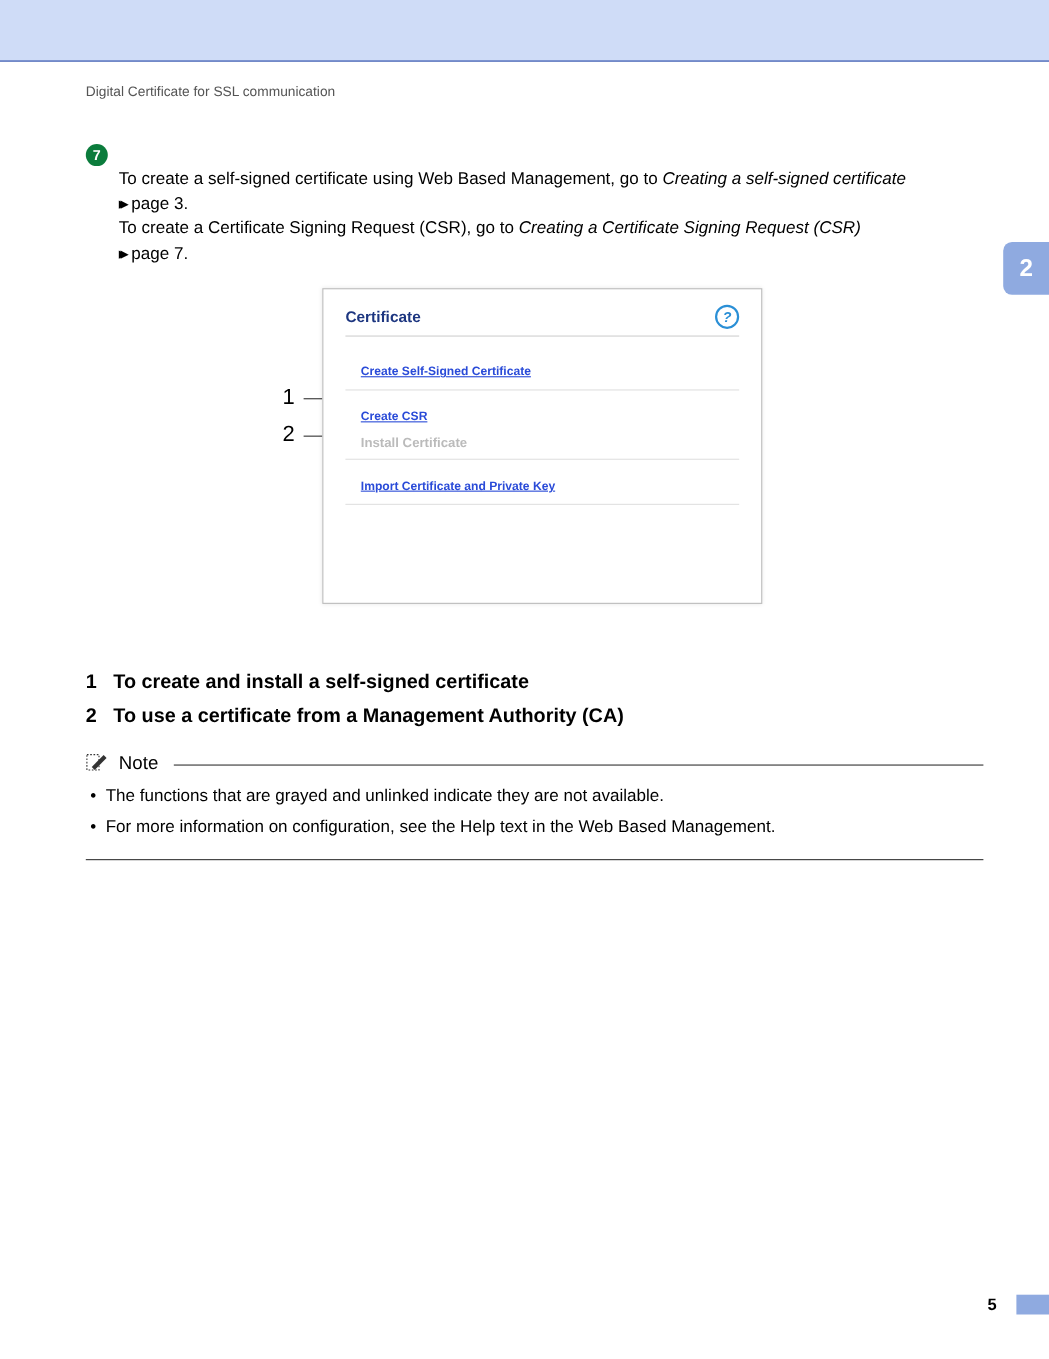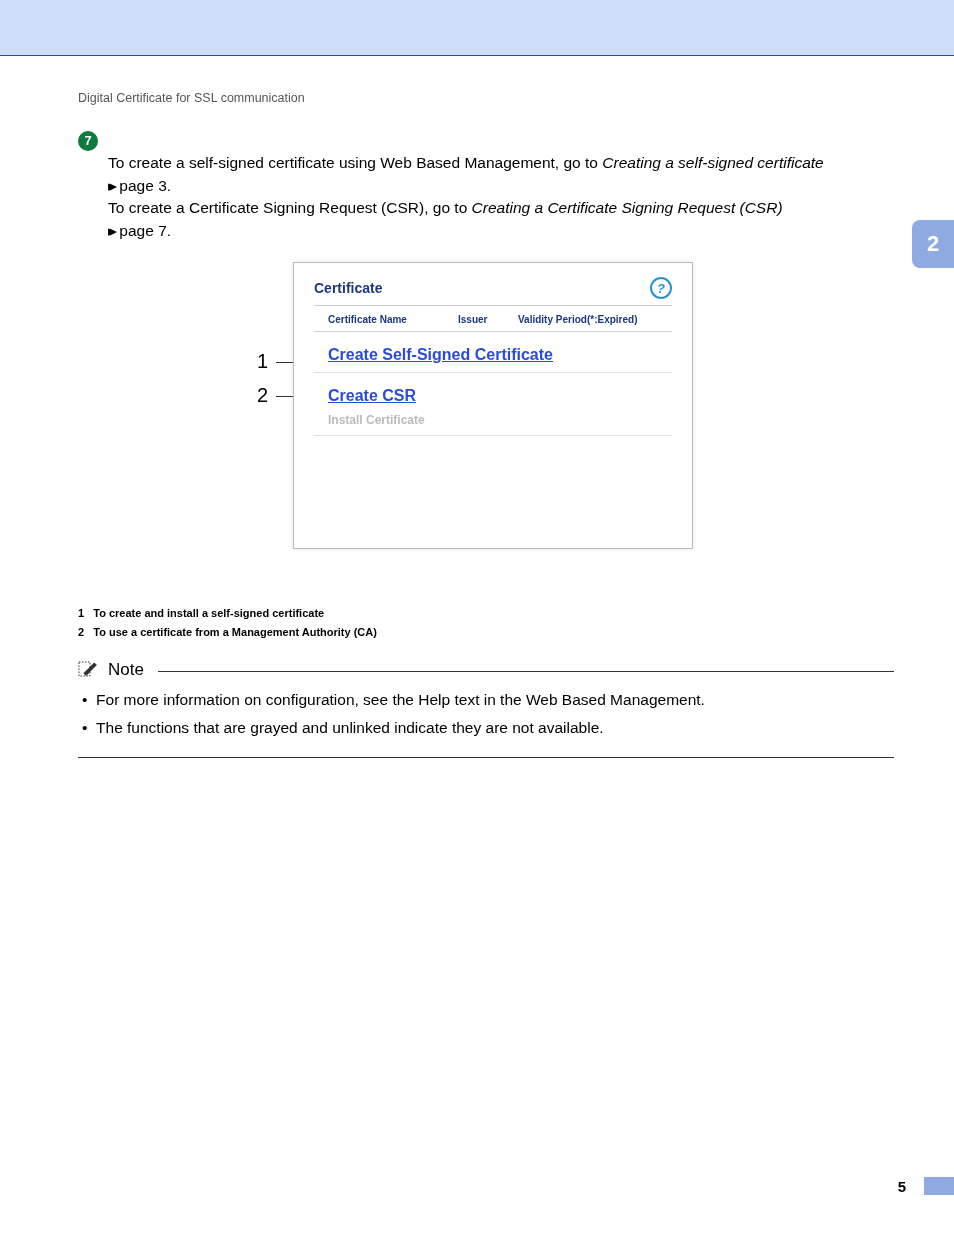--- a/index.html
+++ b/index.html
@@ -15,21 +15,21 @@
   .top-bar {
     background: #cfdcf7;
     height: 55px;
     width: 100%;
     border-bottom: 1px solid #2a4ba8;
   }
   .header-title {
     font-size: 12.5px;
     color: #555;
     position: absolute;
-    top: 91px;
+    top: 76px;
     left: 78px;
   }
   .chapter-tab {
     position: absolute;
     right: 0;
     top: 220px;
     width: 42px;
     height: 48px;
     background: #8faae0;
     border-radius: 8px 0 0 8px;
@@ -132,21 +132,21 @@
     border-bottom: 1px solid #d0d0d0;
   }
   .ct1 { width: 130px; }
   .ct2 { width: 60px; }
   .ct3 { flex: 1; }
   .action-row {
     padding: 14px 14px 8px 14px;
     border-bottom: 1px solid #e0e0e0;
   }
   .link {
-    font-size: 16px;
+    font-size: 11px;
     color: #2a4bd8;
     text-decoration: underline;
     font-weight: bold;
   }
   .grayed {
     font-size: 12px;
     color: #bbb;
     font-weight: bold;
     display: block;
     padding-top: 8px;
@@ -164,21 +164,21 @@
     height: 1px;
   }
   .callout-arc {
     position: absolute;
     border: 1px solid #333;
     border-left: none;
     border-radius: 0 100px 100px 0;
   }
   .legend-list {
     margin-top: 22px;
-    font-size: 11px;
+    font-size: 18px;
     font-weight: bold;
     line-height: 1.7;
   }
   .note-row {
     display: flex;
     align-items: center;
     margin-top: 18px;
     gap: 8px;
   }
   .note-icon svg { display: block; }
@@ -251,31 +251,29 @@
     <div class="callout-arc" style="left:234px; top:92px; width:206px; height:15px;"></div>
 
     <div class="callout-line" style="left:198px; top:134px; width:36px;"></div>
     <div class="callout-arc" style="left:234px; top:126px; width:206px; height:15px;"></div>
 
     <div class="panel">
       <div class="panel-title-row">
         <span>Certificate</span>
         <span class="help-icon">?</span>
       </div>
-      <div class="cert-table-header">
-        <span class="ct1">Certificate Name</span>
-        <span class="ct2">Issuer</span>
-        <span class="ct3">Validity Period(*:Expired)</span>
-      </div>
       <div class="action-row">
         <span class="link">Create Self-Signed Certificate</span>
       </div>
       <div class="action-row">
         <span class="link">Create CSR</span>
         <span class="grayed">Install Certificate</span>
+      </div>
+      <div class="action-row" style="border-bottom:1px solid #e0e0e0;">
+        <span class="link">Import Certificate and Private Key</span>
       </div>
     </div>
   </div>
 
   <div class="legend-list">
     <div><span>1</span>&nbsp;&nbsp;&nbsp;<span>To create and install a self-signed certificate</span></div>
     <div><span>2</span>&nbsp;&nbsp;&nbsp;<span>To use a certificate from a Management Authority (CA)</span></div>
   </div>
 
   <div class="note-row">
@@ -283,20 +281,20 @@
       <svg width="22" height="20" viewBox="0 0 22 20">
         <rect x="1" y="2" width="11" height="14" fill="none" stroke="#333" stroke-width="1" stroke-dasharray="1.5,1.5"></rect>
         <path d="M 6 18 L 18 6 L 21 9 L 9 21" fill="#333" transform="translate(0,-3) scale(0.9)"></path>
       </svg>
     </span>
     <span class="note-label">Note</span>
     <span class="note-line"></span>
   </div>
 
   <div class="bullet-list">
+    <div>The functions that are grayed and unlinked indicate they are not available.</div>
     <div>For more information on configuration, see the Help text in the Web Based Management.</div>
-    <div>The functions that are grayed and unlinked indicate they are not available.</div>
   </div>
 
 </div>
 
 <div class="page-num">5</div>
 <div class="bottom-marker"></div>
 
 </body></html>

